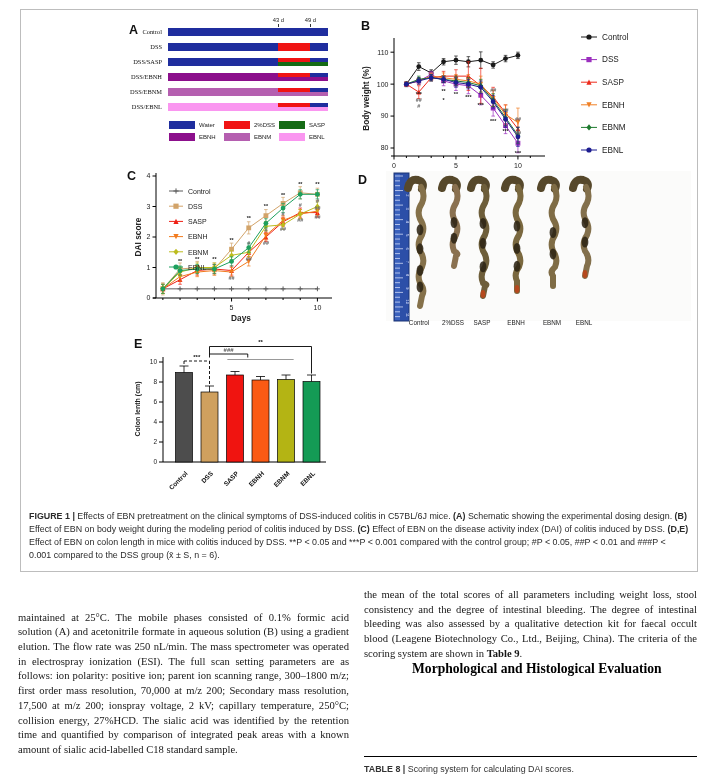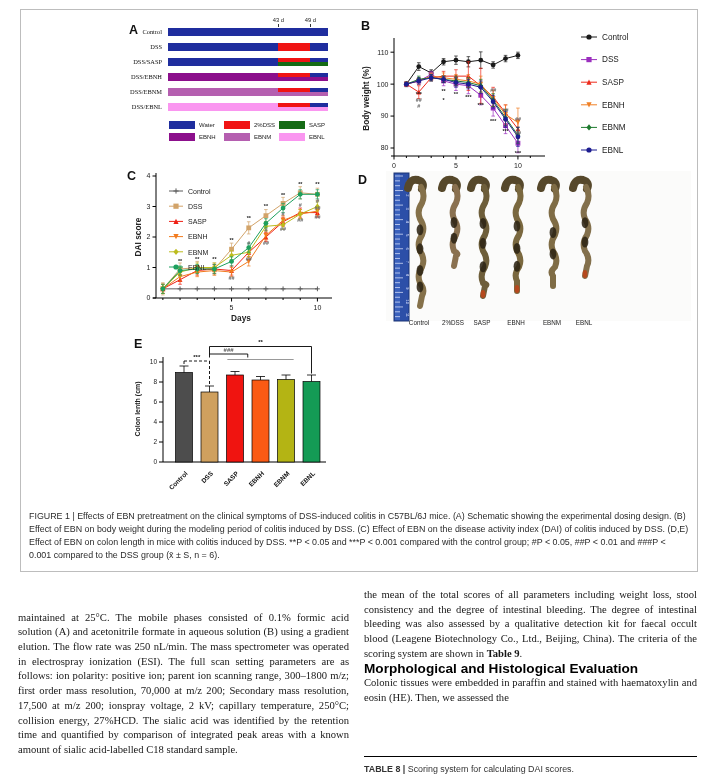--- a/index.html
+++ b/index.html
@@ -4,21 +4,21 @@
 <style>
   html,body{margin:0;padding:0;background:#fff;}
   .page{position:relative;width:715px;height:776px;background:#fff;overflow:hidden;font-family:"Liberation Sans",sans-serif;}
   .frame{position:absolute;left:20px;top:9px;width:676px;height:561px;border:1px solid #bdbdbd;background:#fff;}
   .pletter{position:absolute;font-family:"Liberation Sans",sans-serif;font-weight:bold;font-size:12.5px;color:#111;}
   .panelA{position:absolute;left:83px;top:7px;width:260px;height:135px;}
   .panelA .rlabel{position:absolute;left:0;width:58px;text-align:right;font-family:"Liberation Serif",serif;font-size:6.4px;color:#111;}
   .panelA .tmark{position:absolute;font-size:5.8px;color:#222;width:24px;text-align:center;}
   .panelA .llab{position:absolute;font-size:6px;color:#222;}
   .caption{position:absolute;left:8px;top:491px;width:660px;font-size:8.9px;line-height:13px;color:#2b2b2b;}
-  .caption b{font-weight:normal;margin-top:6px;}
+  .caption b{font-weight:bold;margin-top:6px;}
   .col{position:absolute;font-family:"Liberation Serif",serif;font-size:10.6px;line-height:14.7px;text-align:justify;color:#161616;}
   .leftcol{left:18px;top:600px;width:331px;}
   .rightcol{left:364px;top:588px;width:333px;}
   .rightcol p{margin:0;}
   .sect{font-family:"Liberation Sans",sans-serif;font-size:13.6px;font-weight:bold;margin:14px 0 3px 0;color:#000;text-align:left;}
   .tablecap{position:absolute;left:364px;top:756px;width:333px;font-family:"Liberation Sans",sans-serif;}
   .tablecap .rule{border-top:1.6px solid #000;margin:0 0 7px 0;}
   .tablecap .txt{font-size:8.9px;color:#333;}
   svg text{font-family:"Liberation Sans",sans-serif;}
 </style>
@@ -827,21 +827,20 @@
         <text x="134.5" y="13" font-size="6" fill="#111" text-anchor="middle" font-weight="bold">**</text>
       </svg>
 
     <p class="caption" id="figCaption"><b>FIGURE 1 | </b><span>Effects of EBN pretreatment on the clinical symptoms of DSS-induced colitis in C57BL/6J mice. </span><b>(A) </b><span>Schematic showing the experimental dosing design. </span><b>(B) </b><span>Effect of EBN on body weight during the modeling period of colitis induced by DSS. </span><b>(C) </b><span>Effect of EBN on the disease activity index (DAI) of colitis induced by DSS. </span><b>(D,E) </b><span>Effect of EBN on colon length in mice with colitis induced by DSS. **P &lt; 0.05 and ***P &lt; 0.001 compared with the control group; #P &lt; 0.05, ##P &lt; 0.01 and ###P &lt; 0.001 compared to the DSS group (x̄ ± S, n = 6).</span></p>
   </div>
 
   <p class="col leftcol">maintained at 25°C. The mobile phases consisted of 0.1% formic acid solution (A) and acetonitrile formate in aqueous solution (B) using a gradient elution. The flow rate was 250 nL/min. The mass spectrometer was operated in electrospray ionization (ESI). The full scan setting parameters are as follows: ion polarity: positive ion; parent ion scanning range, 300–1800 m/z; first order mass resolution, 70,000 at m/z 200; Secondary mass resolution, 17,500 at m/z 200; ionspray voltage, 2 kV; capillary temperature, 250°C; collision energy, 27%HCD. The sialic acid was identified by the retention time and quantified by comparison of integrated peak areas with a known amount of sialic acid-labelled C18 standard sample.</p>
 
   <div class="col rightcol">
     <p id="rightP1"><span>the mean of the total scores of all parameters including weight loss, stool consistency and the degree of intestinal bleeding. The degree of intestinal bleeding was also assessed by a qualitative detection kit for faecal occult blood (Leagene Biotechnology Co., Ltd., Beijing, China). The criteria of the scoring system are shown in </span><b>Table 9</b><span>.</span></p>
-    <p class="sect" style="font-family:Liberation Sans, sans-serif;">Morphological and Histological Evaluation</p>
-    <p>Colonic tissues were embedded in paraffin and stained with haematoxylin and eosin (HE). Then, we assessed the</p>
+    <p class="sect" style="font-family:Liberation Serif, serif;margin-left:48px;">Morphological and Histological Evaluation</p>
   </div>
 
   <div class="tablecap">
     <div class="rule"></div>
     <p class="txt" id="tableCap" style="margin:0;"><b>TABLE 8 | </b><span>Scoring system for calculating DAI scores.</span></p>
   </div>
 </div>
 
 </body></html>

